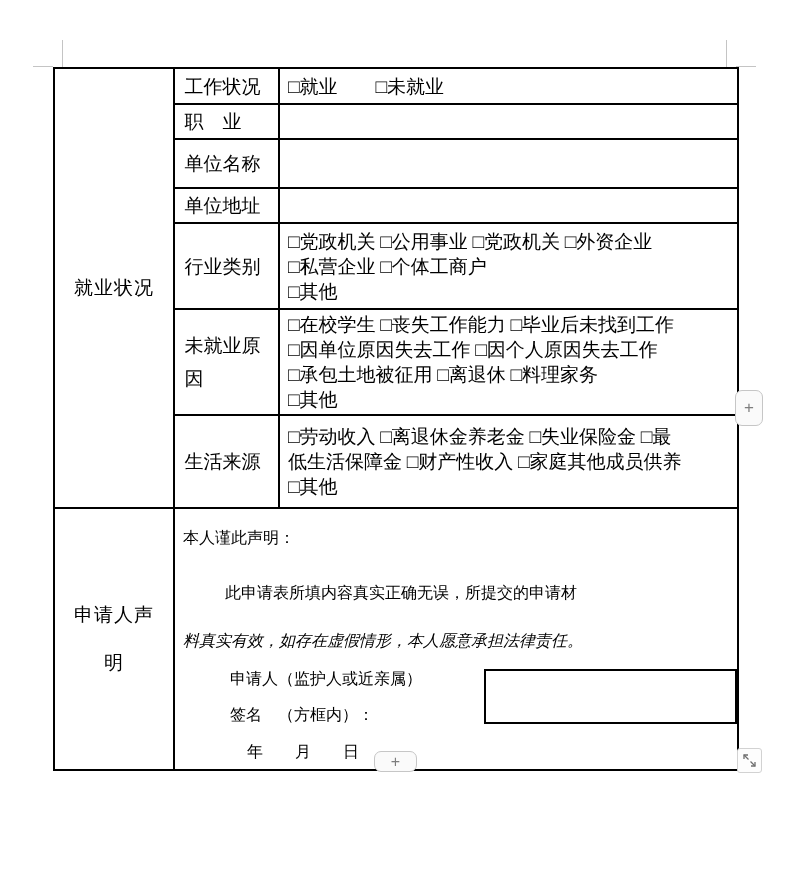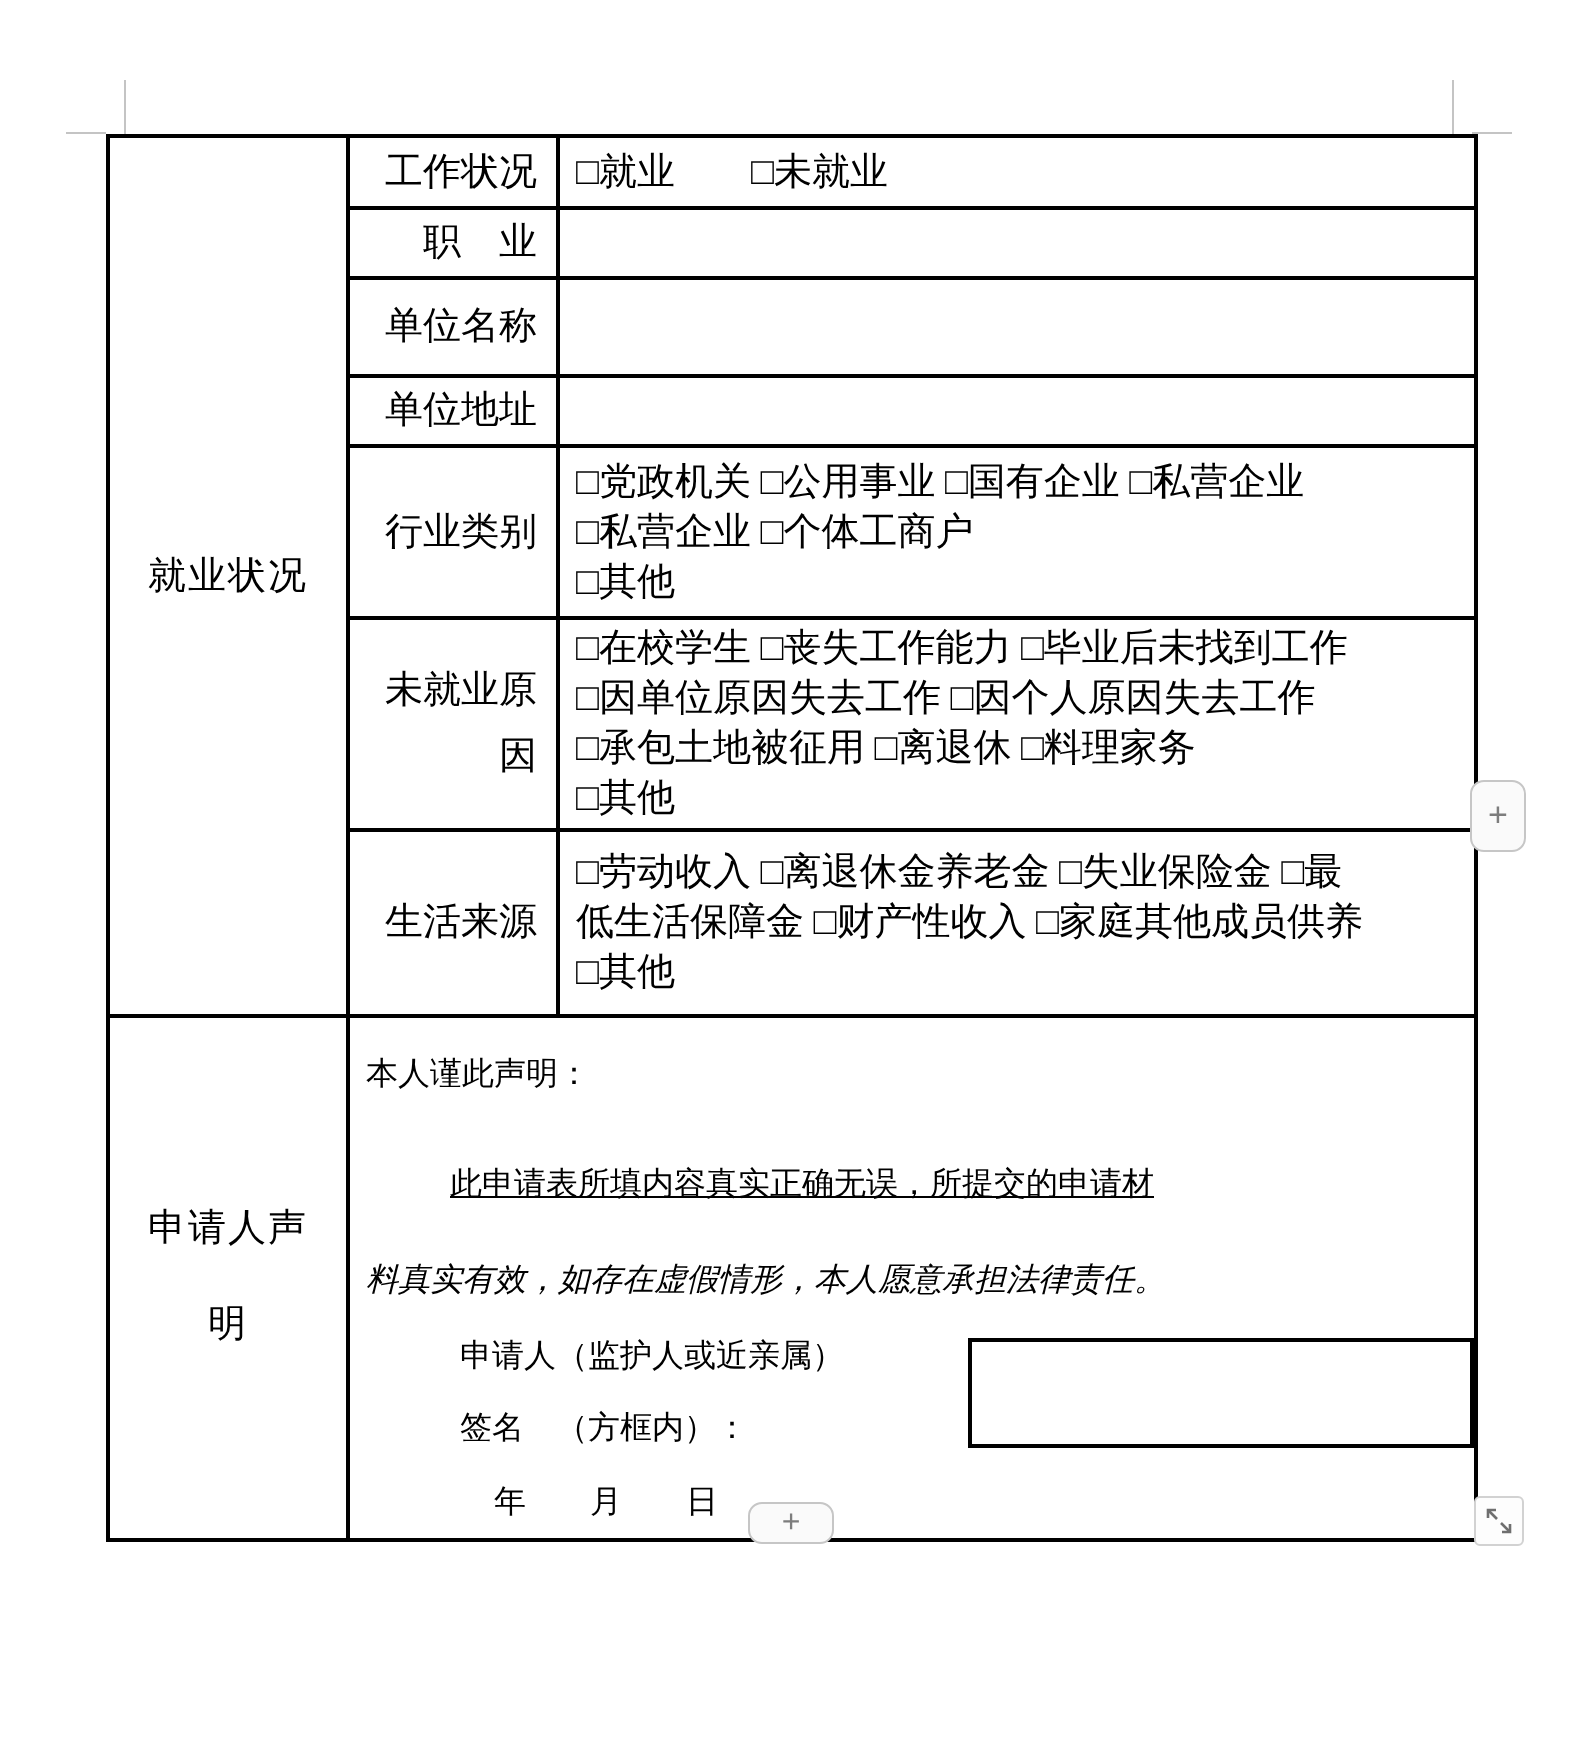--- a/index.html
+++ b/index.html
@@ -33,29 +33,29 @@
   }
   td.group-cell { text-align: center; }
   .group-label-inner {
     max-width: 96px; margin: 0 auto;
     text-align: center; letter-spacing: 1px;
   }
   .group-label-inner.tall { line-height: 48px; max-width: 80px; }
   td.label-cell { text-align: center; }
   .label-inner {
     max-width: 84px; margin: 0 auto;
-    text-align: right; line-height: 33px;
+    text-align: left; line-height: 33px;
   }
   td.value-cell { padding: 2px 8px; }
   .opt-line { white-space: pre; line-height: 25px; }
 
   
   td.decl-cell { vertical-align: top; padding: 10px 8px 0 8px; font-size: 16px; }
   .decl-heading { line-height: 27px; }
-  .decl-body1 { margin-top: 28px; padding-left: 42px; line-height: 27px; text-decoration: underline; }
+  .decl-body1 { margin-top: 28px; padding-left: 42px; line-height: 27px; }
   .decl-body2 { margin-top: 21px; line-height: 27px; font-style: italic; }
   .decl-sign1 { margin-top: 11px; padding-left: 47px; line-height: 27px; }
   .decl-sign2 { margin-top: 9px;  padding-left: 47px; line-height: 27px; white-space: pre; }
   .decl-date  { margin-top: 10px; padding-left: 64px; line-height: 27px; white-space: pre; }
 
   
   .sign-box {
     position: absolute; left: 484px; top: 669px;
     width: 253px; height: 55px;
     border: 2px solid #000000;
@@ -132,21 +132,21 @@
         </td>
         <td class="value-cell">
           <div class="opt-line"></div>
         </td>
       </tr>
       <tr style="height:86px;">
         <td class="label-cell">
           <div class="label-inner">行业类别</div>
         </td>
         <td class="value-cell">
-          <div class="opt-line">□党政机关 □公用事业 □国有企业 □私营企业</div>
+          <div class="opt-line">□党政机关 □公用事业 □党政机关 □外资企业</div>
           <div class="opt-line">□私营企业 □个体工商户</div>
           <div class="opt-line">□其他</div>
         </td>
       </tr>
       <tr style="height:102px;">
         <td class="label-cell">
           <div class="label-inner">未就业原因</div>
         </td>
         <td class="value-cell">
           <div class="opt-line">□在校学生 □丧失工作能力 □毕业后未找到工作</div>

